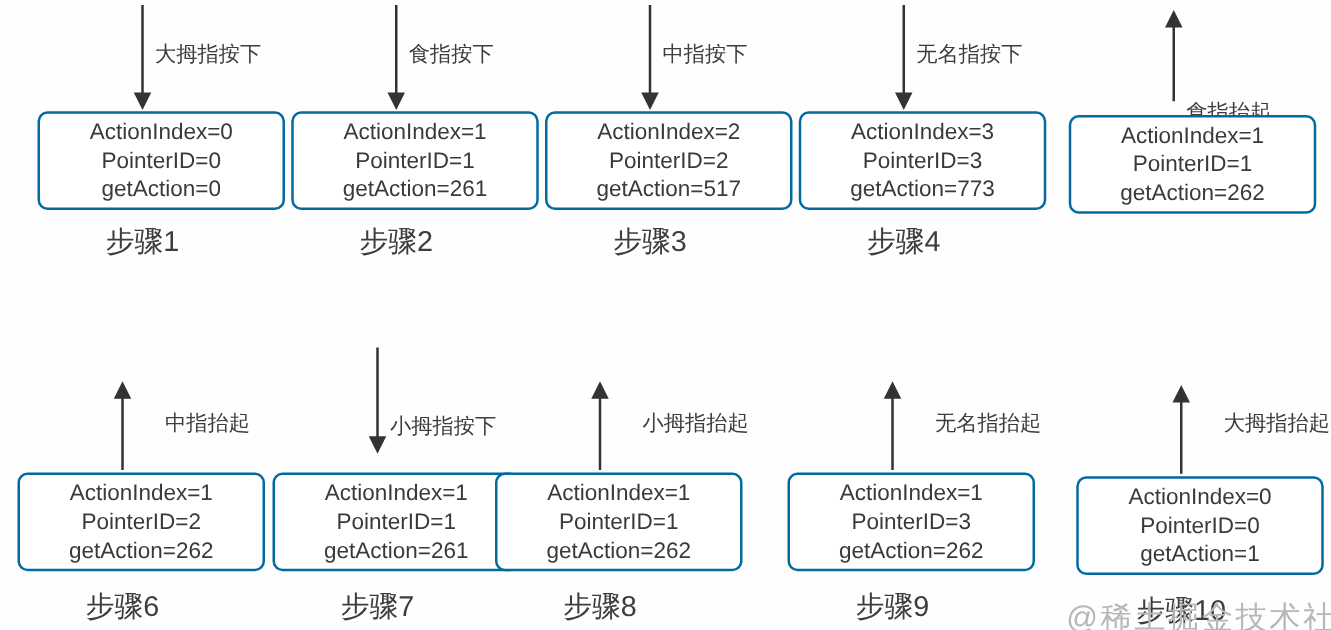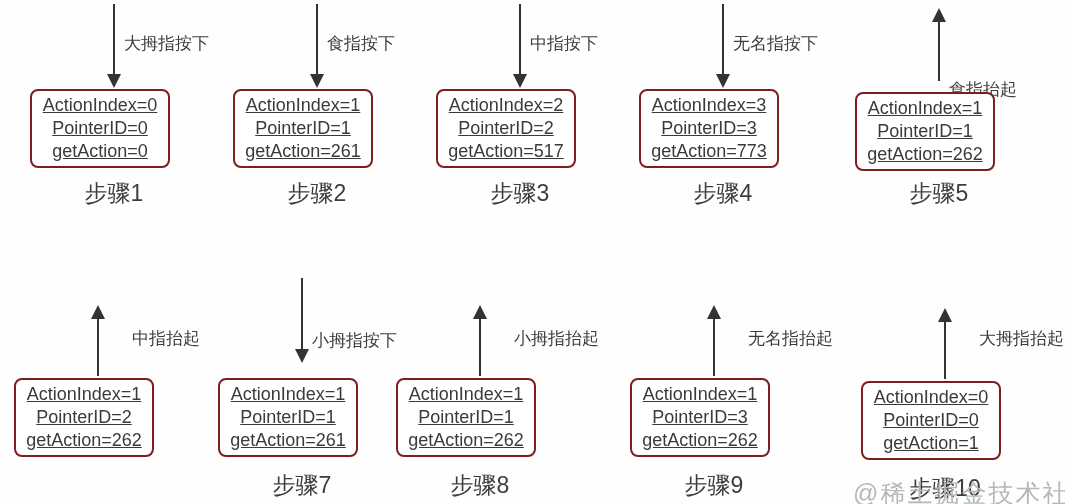--- a/index.html
+++ b/index.html
@@ -39,24 +39,24 @@
     position:absolute;left:calc(50% + 10px);
     white-space:nowrap;font-size:17px;color:#3d3d3d;
   }
   .r1.dirdown .arrow-label{top:32px;}
   .r1.dirup   .arrow-label{top:47px;margin-top:31px;}
   .r2.dirup   .arrow-label{top:57px;margin-left:24px;}
   .r2.dirdown .arrow-label{top:59px;}
 
   
   .box{
-    position:absolute;left:0;width:140px;box-sizing:border-box;
-    border:2px solid #7f1d1d;border-radius:8px;background:#ffffff;
+    position:absolute;left:0;width:198px;box-sizing:border-box;
+    border:2px solid #0369a1;border-radius:8px;background:#ffffff;
     text-align:center;padding:3px 0;
-    font-size:18px;line-height:23px;color:#3a3a3a;text-decoration:underline;
+    font-size:18px;line-height:23px;color:#3a3a3a;
   }
   .r1 .box{top:89px;}
   .u5 .box{top:92px;}
   .r2 .box{top:108px;}
   .u10 .box{top:111px;}
 
   
   .step-label{
     position:absolute;width:100%;text-align:center;
     font-size:23px;color:#3d3d3d;
@@ -140,34 +140,34 @@
     <div class="arrow up">
         <div class="shaft"></div>
         <div class="head"></div>
       </div>
     <div class="arrow-label">食指抬起</div>
     <div class="box">
       <div>ActionIndex=1</div>
       <div>PointerID=1</div>
       <div>getAction=262</div>
     </div>
-    <div class="step-label">步骤5</div>
   </div>
 
   <div class="unit r2 dirup u6">
     <div class="arrow up">
         <div class="shaft"></div>
         <div class="head"></div>
       </div>
     <div class="arrow-label">中指抬起</div>
     <div class="box">
       <div>ActionIndex=1</div>
       <div>PointerID=2</div>
       <div>getAction=262</div>
     </div>
+    <div class="step-label">步骤6</div>
   </div>
 
   <div class="unit r2 dirdown u7">
     <div class="arrow down">
         <div class="shaft"></div>
         <div class="head"></div>
       </div>
     <div class="arrow-label">小拇指按下</div>
     <div class="box">
       <div>ActionIndex=1</div>

